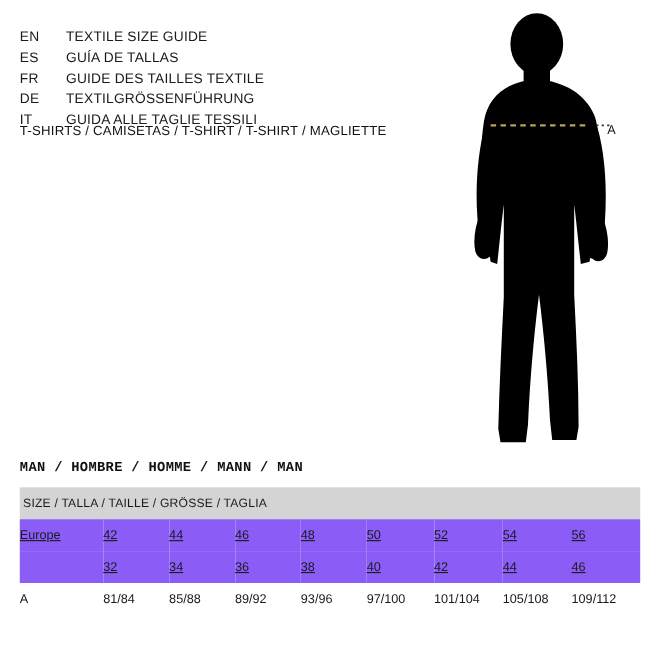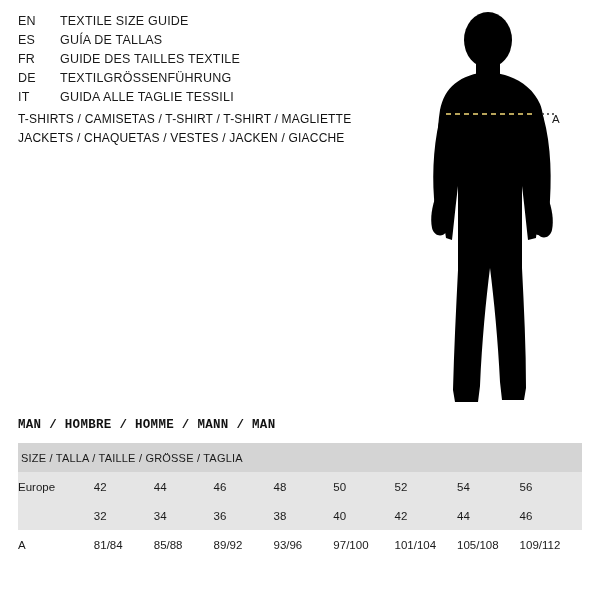--- a/index.html
+++ b/index.html
@@ -18,21 +18,21 @@
   .page {
     position: relative;
     width: 600px;
     height: 600px;
   }
 
   
   .legend {
     position: absolute;
     left: 18px;
-    top: 14px;
+    top: 26px;
     width: 400px;
   }
   .legend-row {
     display: flex;
     align-items: baseline;
     height: 19px;
     font-size: 12.5px;
     letter-spacing: 0.2px;
   }
   .legend-code {
@@ -104,21 +104,22 @@
     vertical-align: middle;
     color: #1a1a1a;
   }
   tr.head-row td {
     background: #d4d4d4;
     font-size: 11px;
     letter-spacing: 0.2px;
     padding-left: 3px;
   }
   tr.band td {
-    background: #e5e5e5;
+    background: #8b5cf6;
+    text-decoration: underline;
   }
   tr.plain td {
     background: #ffffff;
   }
   td.label-cell {
     width: 86px;
     padding-left: 3px;
   }
   td.val {
     width: 68px;
@@ -156,21 +157,20 @@
       <span class="legend-text">TEXTILGRÖSSENFÜHRUNG</span>
     </div>
     <div class="legend-row">
       <span class="legend-code">IT</span>
       <span class="legend-text">GUIDA ALLE TAGLIE TESSILI</span>
     </div>
   </div>
 
   <div class="categories">
     <div class="cat-line">T-SHIRTS / CAMISETAS / T-SHIRT / T-SHIRT / MAGLIETTE</div>
-    <div class="cat-line">JACKETS / CHAQUETAS / VESTES / JACKEN / GIACCHE</div>
   </div>
 
   <div class="figure-wrap">
     <svg width="200" height="400" viewBox="0 0 200 400" xmlns="http://www.w3.org/2000/svg">
 
       <ellipse cx="88" cy="30" rx="24" ry="28" fill="#000000"></ellipse>
 
       <rect x="76" y="52" width="24" height="14" fill="#000000"></rect>
 
       <path d="M88 62

